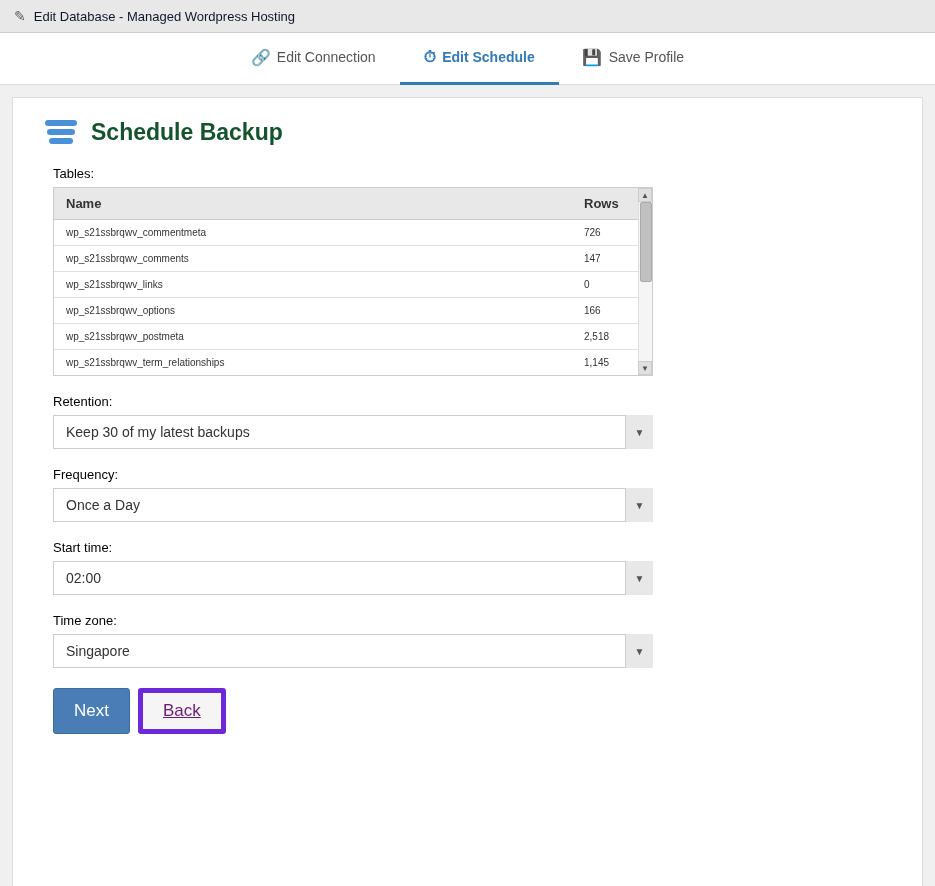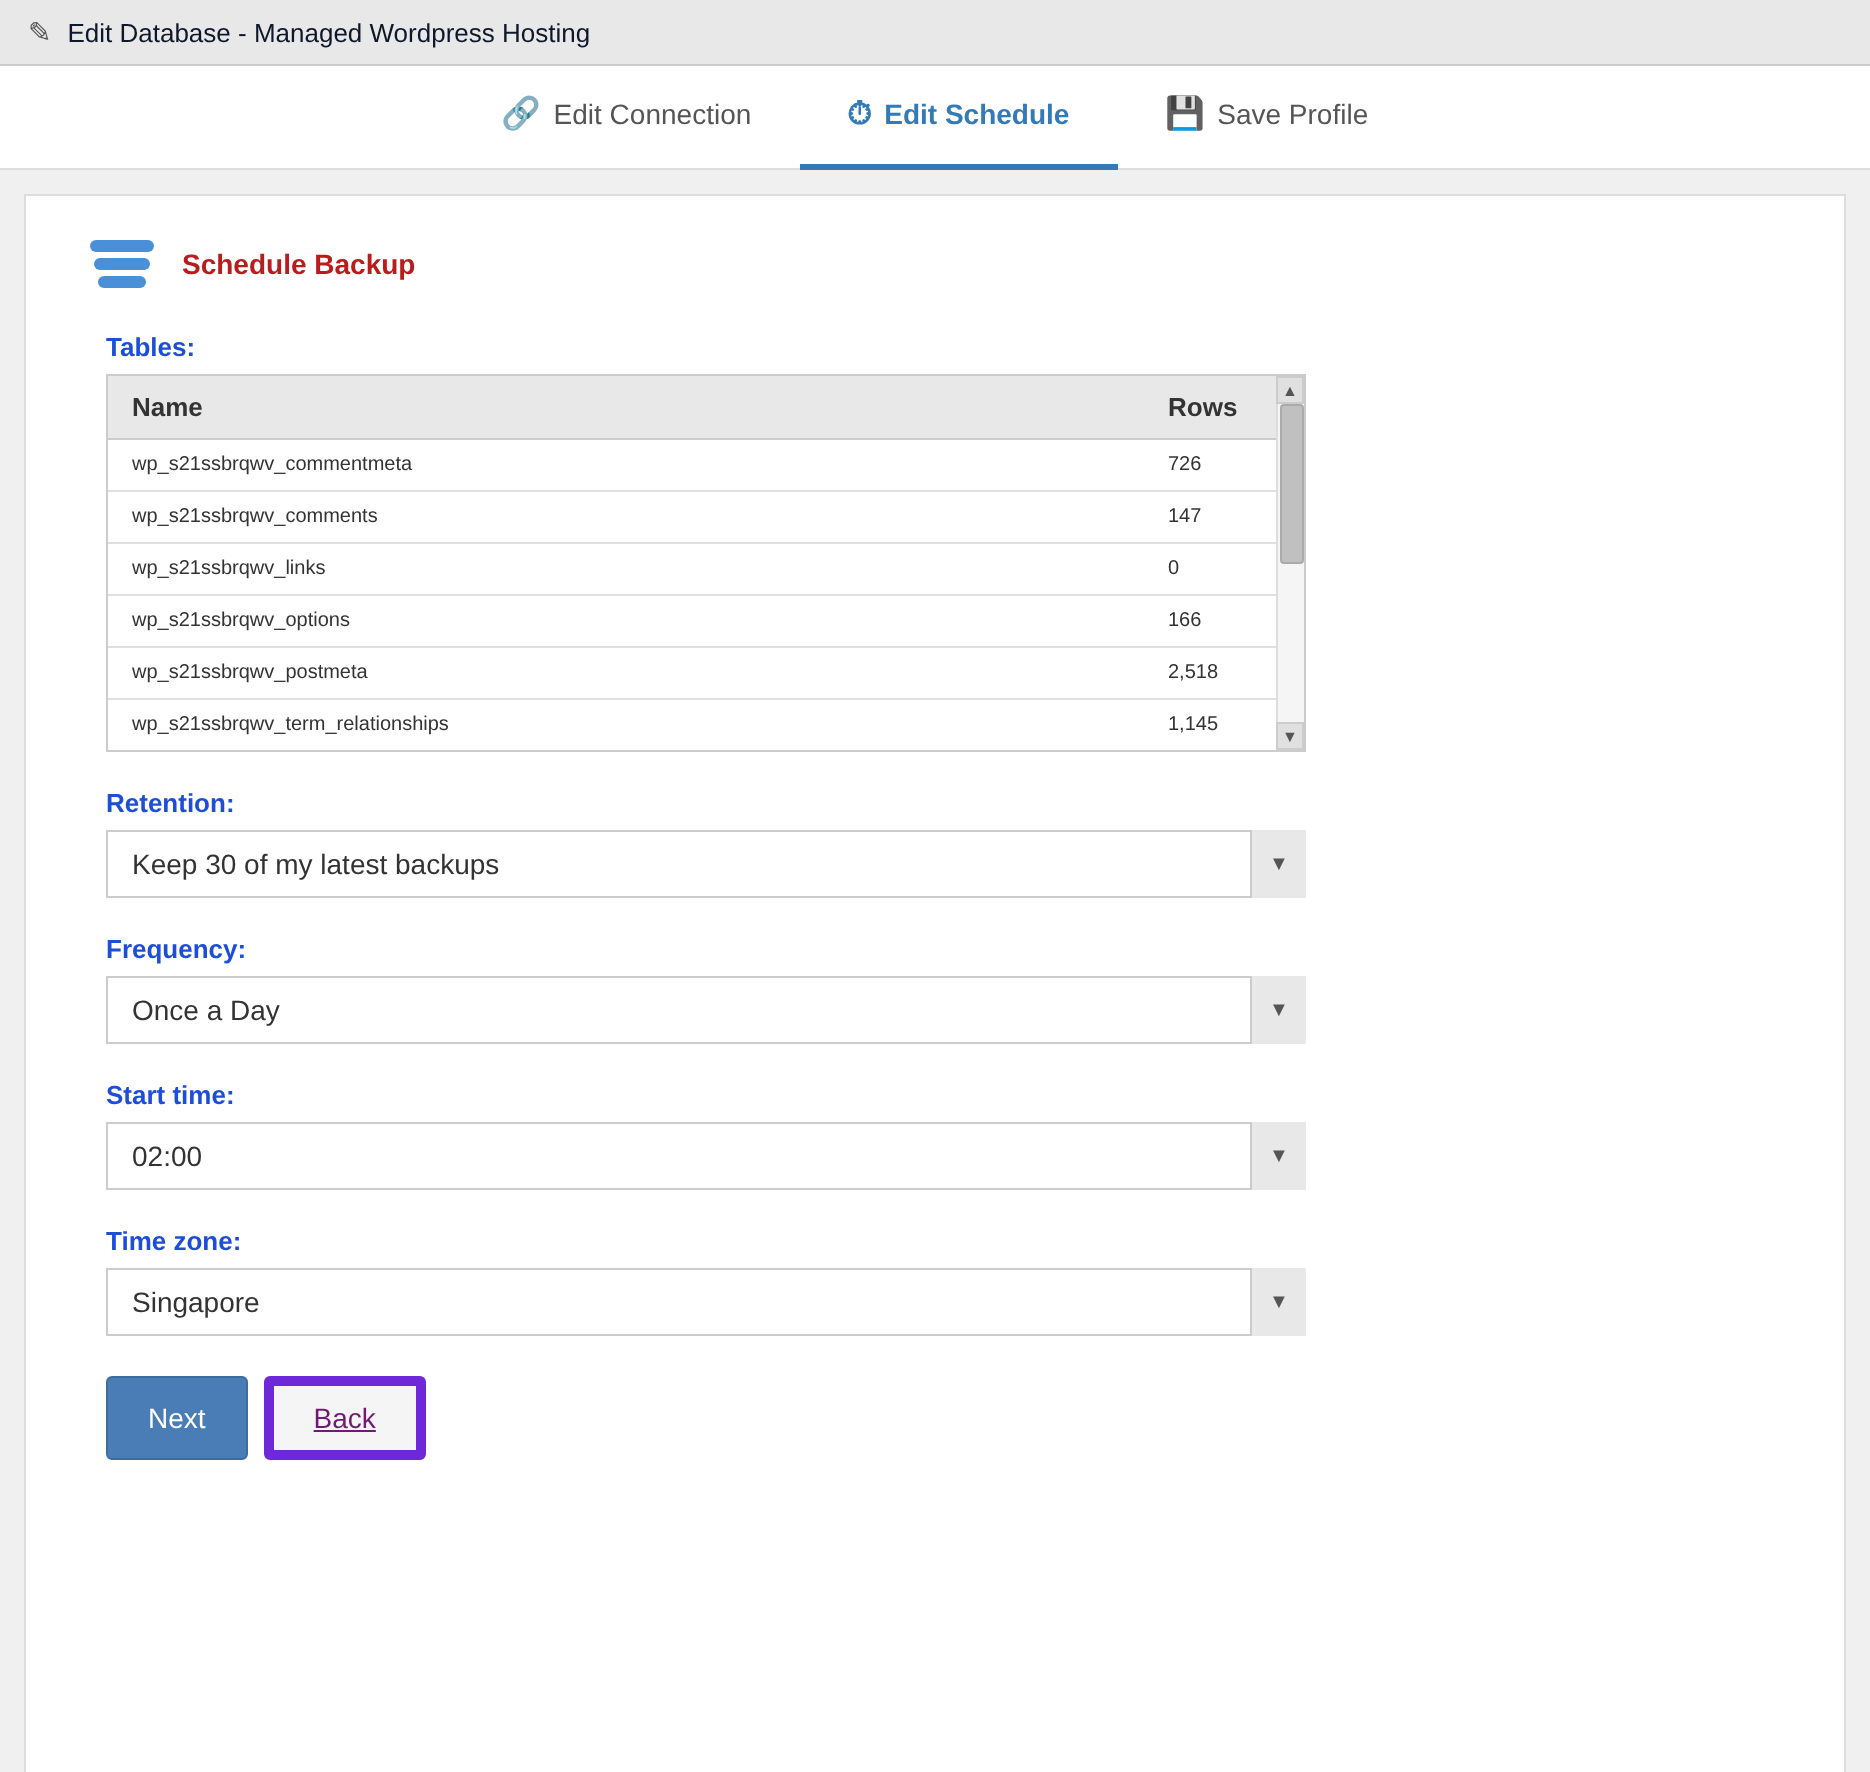--- a/index.html
+++ b/index.html
@@ -98,34 +98,34 @@
       background: #4a90d9;
       height: 6px;
       border-radius: 3px;
     }
 
     .db-icon-layer:nth-child(1) { width: 32px; }
     .db-icon-layer:nth-child(2) { width: 28px; }
     .db-icon-layer:nth-child(3) { width: 24px; }
 
     .section-title {
-      font-size: 14px;
+      font-size: 23px;
       font-weight: bold;
-      color: #b91c1c;
+      color: #14532d;
     }
 
     .form-section {
       margin-left: 10px;
     }
 
     .field-label {
-      font-weight: bold;
+      font-weight: normal;
       margin-bottom: 6px;
       font-size: 13px;
-      color: #1d4ed8;
+      color: #000000;
     }
 
     .tables-container {
       margin-bottom: 18px;
     }
 
     .table-wrapper {
       border: 1px solid #ccc;
       width: 600px;
       max-height: 260px;
@@ -250,21 +250,21 @@
     .btn-row {
       display: flex;
       gap: 8px;
       margin-top: 20px;
     }
 
     .btn {
       padding: 8px 20px;
       border: none;
       border-radius: 3px;
-      font-size: 14px;
+      font-size: 17px;
       cursor: pointer;
       font-weight: normal;
     }
 
     .btn-primary {
       background: #4a7db5;
       color: #fff;
       border: 1px solid #3a6da0;
     }
 

